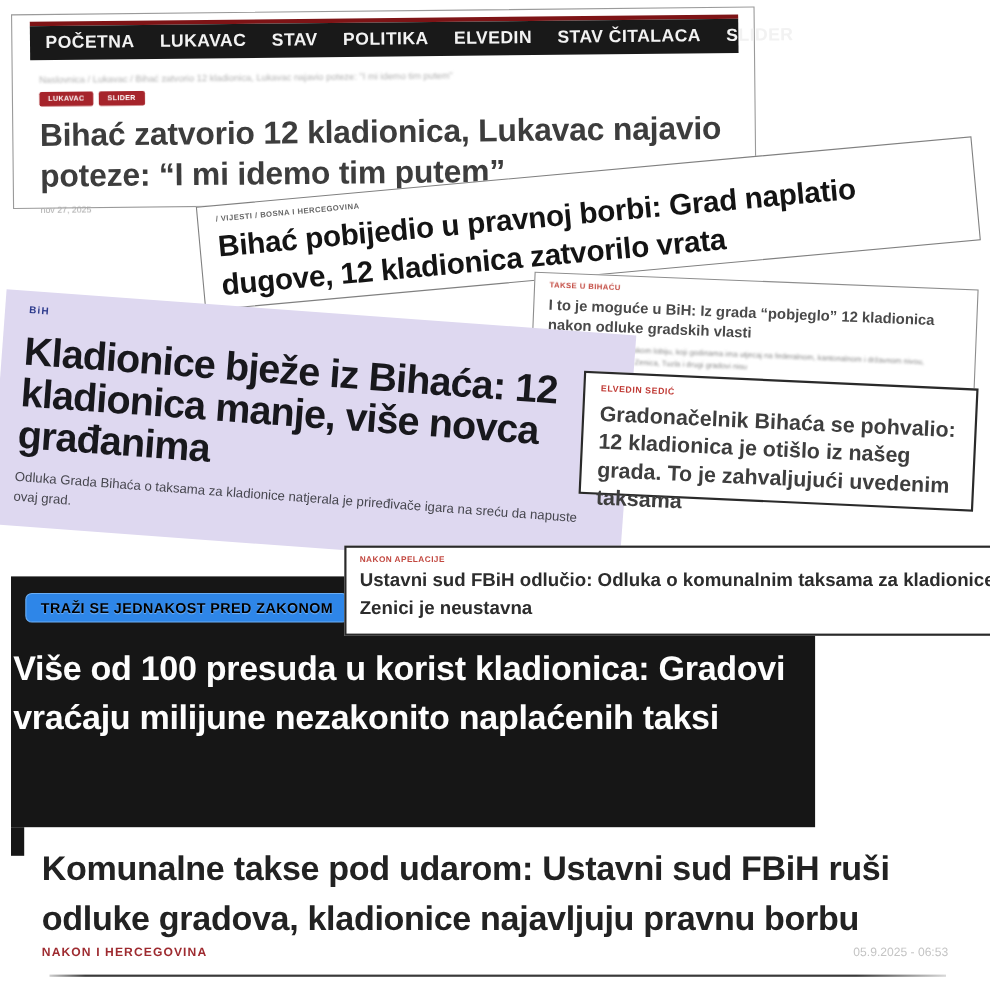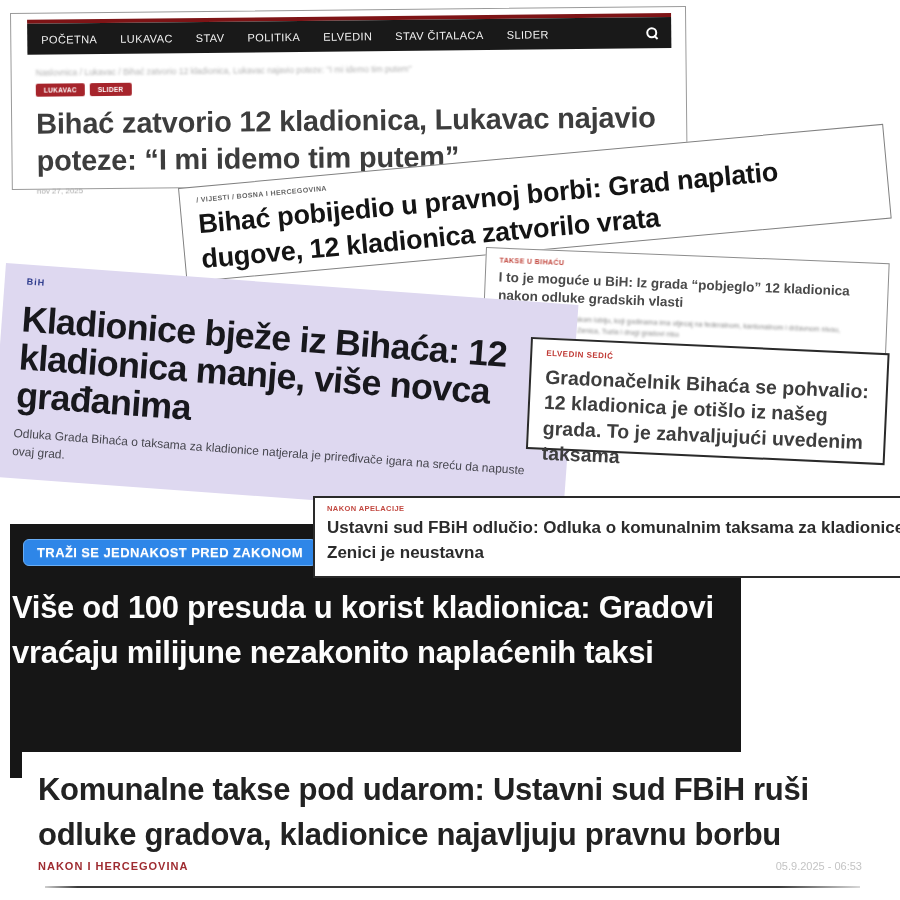--- a/index.html
+++ b/index.html
@@ -7,21 +7,21 @@
        font-family:"Liberation Sans", sans-serif;}
   .abs{position:absolute;}
   .card{position:absolute;background:#fff;box-sizing:border-box;}
 
   
   .c1{left:10px;top:13px;width:676px;height:177px;border:1px solid #9a9a9a;
       transform:rotate(-0.6deg);transform-origin:top left;background:#fff;z-index:1;}
   .c1-redstrip{margin:6px 14px 0 16px;height:4px;background:#7e1416;}
   .c1-nav{margin:0 14px 0 16px;height:31px;background:#191919;display:flex;align-items:center;
           padding:0 14px;gap:23px;}
-  .c1-nav span.nav-item{color:#f2f2f2;font-size:11px;font-weight:400;letter-spacing:.4px;white-space:nowrap;}
+  .c1-nav span.nav-item{color:#f2f2f2;font-size:16px;font-weight:700;letter-spacing:.4px;white-space:nowrap;}
   .mag{margin-left:auto;width:11px;height:11px;position:relative;display:inline-block;}
   .mag i{display:block;width:7px;height:7px;border:2px solid #fff;border-radius:50%;}
   .mag b{position:absolute;right:-1px;bottom:0;width:5px;height:2px;background:#fff;transform:rotate(45deg);}
   .c1-bc{margin:13px 0 0 24px;width:560px;font-size:8.5px;color:#b2b2b2;white-space:nowrap;
          overflow:hidden;filter:blur(1.1px);}
   .c1-tags{margin:6px 0 0 24px;display:flex;gap:5px;}
   .tag{background:#a6242b;color:#fff;font-size:6.5px;font-weight:700;letter-spacing:.3px;
        padding:3px 8px;border-radius:2px;filter:blur(.45px);}
   .c1-h{margin:9px 24px 0 24px;font-size:29px;font-weight:600;color:#3d3d3d;line-height:1.28;
         letter-spacing:-.2px;}
@@ -50,21 +50,21 @@
   
   .c5{left:531px;top:337px;width:359px;height:112px;border:2px solid #2a2a2a;
       transform:rotate(2.6deg);transform-origin:top left;z-index:5;}
   .c5-label{margin:9px 0 0 14px;font-size:8px;font-weight:800;color:#c03a35;letter-spacing:.5px;}
   .c5-h{margin:7px 12px 0 14px;font-size:19.5px;font-weight:700;color:#3e3e3e;line-height:1.3;}
 
   
   .c7{left:10px;top:524px;width:731px;height:228px;background:#161616;z-index:6;}
   .c7-bracket{left:10px;top:752px;width:12px;height:26px;background:#161616;z-index:6;}
   .c7-badge{display:inline-block;margin:15px 0 0 13px;background:#2e86e8;border:1px solid #6aaef5;
-            border-radius:6px;padding:5px 13px;font-size:13px;font-weight:800;color:#ffffff;
+            border-radius:6px;padding:5px 13px;font-size:13px;font-weight:800;color:#000000;
             letter-spacing:.4px;text-shadow:0 1px 1px rgba(190,220,255,.55);}
   .c7-h{margin:20px 20px 0 2px;font-size:31px;font-weight:800;color:#fdfdfd;line-height:1.45;letter-spacing:-.3px;}
   .c7-sub{margin:20px 30px 0 14px;font-size:17px;font-weight:600;color:#ececec;line-height:1.85;}
 
   
   .c6{left:313px;top:496px;width:657px;height:82px;border:2px solid #2a2a2a;z-index:7;}
   .c6-label{margin:6px 0 0 12px;font-size:7.5px;font-weight:700;color:#c24840;letter-spacing:.4px;}
   .c6-h{margin:3px 22px 0 12px;font-size:17px;font-weight:600;color:#2c2c2c;line-height:1.45;}
 
   

